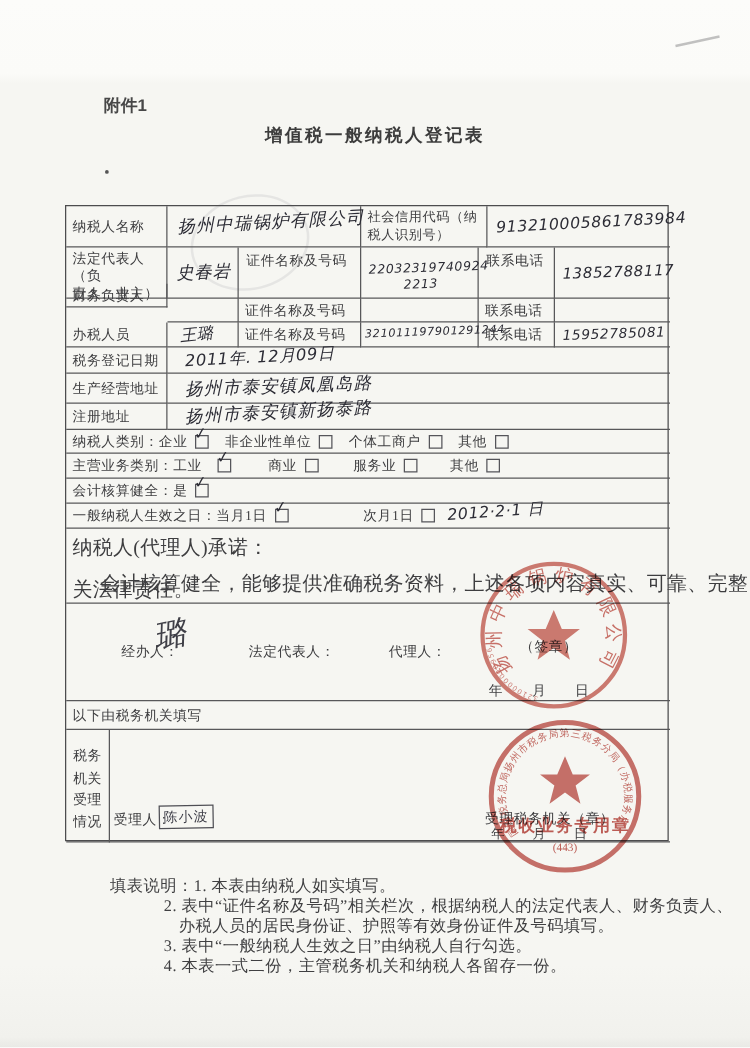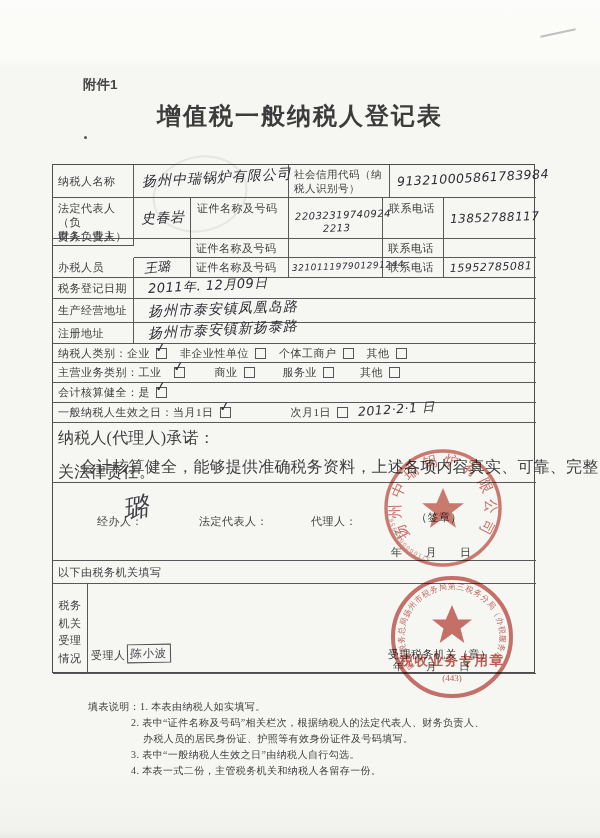--- a/index.html
+++ b/index.html
@@ -3,42 +3,42 @@
 <meta charset="utf-8">
 <style>
   html,body{margin:0;padding:0;}
   .paper{
     position:relative; width:600px; height:838px; overflow:hidden;
     background:linear-gradient(180deg,#fcfcfa 0%,#fbfbf8 7%,#f6f6f2 8%,#f6f6f2 92%,#f1f1ed 99%,#e9e9e5 100%);
     font-family:"Liberation Serif","DejaVu Serif",serif; color:#3e3e40;
   }
   .t{position:absolute; white-space:nowrap;}
   .attach{font-family:"Liberation Sans","DejaVu Sans",sans-serif;font-weight:700;font-size:13.5px;color:#474747;}
-  .title{font-family:"Liberation Sans","DejaVu Sans",sans-serif;font-weight:700;font-size:24px;letter-spacing:2px;color:#3c3c3c;width:600px;text-align:center;}
+  .title{font-family:"Liberation Sans","DejaVu Sans",sans-serif;font-weight:700;font-size:14px;letter-spacing:2px;color:#3c3c3c;width:600px;text-align:center;}
   .dot{position:absolute;width:3px;height:3px;background:#555;border-radius:50%;}
   .scratch{position:absolute;width:36px;height:2px;background:#9a9a9a;transform:rotate(-12deg);opacity:.6;}
   .ghost{position:absolute;border:2px solid rgba(130,130,140,.14);border-radius:50%;transform:rotate(-14deg);}
   
   .tbl{position:absolute;left:52px;top:164px;width:483px;height:509px;border:1.4px solid #4c4c4e;box-sizing:border-box;}
   .cell{position:absolute;box-sizing:border-box;border-right:1px solid #58585a;border-bottom:1px solid #58585a;font-size:11px;letter-spacing:.5px;color:#3e3e40;}
   .cell.no-r{border-right:none;}
   .lab{display:flex;align-items:center;padding-left:5px;}
   .lab2{padding:3px 0 0 5px;line-height:14px;}
   .top-lab{padding:3px 0 0 6px;}
   
   .hw{font-family:"DejaVu Sans",sans-serif;font-style:italic;color:#2c2c35;transform:rotate(-2deg);transform-origin:left center;display:inline-block;white-space:nowrap;}
   .hw-big{font-size:14px;letter-spacing:1px;}
   
   .ckrow{display:flex;align-items:center;padding-left:5px;}
   .box{position:relative;display:inline-block;width:9px;height:9px;border:1px solid #55555a;margin-left:6px;flex:0 0 auto;}
   .tick{position:absolute;left:-2px;top:-9px;font-size:13px;color:#2c2c35;font-family:"DejaVu Sans",sans-serif;transform:rotate(-8deg);}
   .vlabel{line-height:17.5px;text-align:center;padding-top:13px;box-sizing:border-box;}
   .namebox{position:absolute;border:1px solid #4f4f55;color:#3c3c46;padding:1px 3px;font-size:11px;letter-spacing:1px;transform:rotate(-1deg);}
   .seal{position:absolute;mix-blend-mode:multiply;opacity:.85;pointer-events:none;}
-  .notes{font-size:10px;letter-spacing:.4px;color:#404042;}
+  .notes{font-size:13px;letter-spacing:.4px;color:#404042;}
 </style>
 </head>
 <body>
 
 <div class="paper">
 
   <div class="t attach" style="left:83px;top:76px;">附件1</div>
   <div class="t title" style="left:0;top:100px;">增值税一般纳税人登记表</div>
   <div class="dot" style="left:84px;top:136px;"></div>
   <div class="scratch" style="left:540px;top:32px;"></div>
@@ -51,21 +51,21 @@
       <span class="hw hw-big" style="margin:8px 0 0 8px;transform:rotate(-3deg);">扬州中瑞锅炉有限公司</span>
     </div>
     <div class="cell lab2" style="left:236px;top:0;width:101px;height:33px;font-size:10.5px;">
       <div>社会信用代码（纳</div>
       <div>税人识别号）</div>
     </div>
     <div class="cell no-r" style="left:337px;top:0;width:146px;height:33px;">
       <span class="hw" style="margin:9px 0 0 7px;font-size:12.5px;transform:rotate(-3deg);">913210005861783984</span>
     </div>
 
-    <div class="cell lab2" style="left:0;top:33px;width:81px;height:41px;">
+    <div class="cell lab2" style="left:0;top:33px;width:81px;height:41px;font-family:Liberation Mono, monospace;">
       <div>法定代表人（负</div>
       <div>责人、业主）</div>
     </div>
     <div class="cell" style="left:81px;top:33px;width:57px;height:41px;">
       <span class="hw" style="margin:12px 0 0 7px;font-size:14px;">史春岩</span>
     </div>
     <div class="cell top-lab" style="left:138px;top:33px;width:98px;height:41px;">证件名称及号码</div>
     <div class="cell" style="left:236px;top:33px;width:94px;height:41px;">
       <div class="hw" style="margin:13px 0 0 6px;font-size:10px;">22032319740924</div>
       <div class="hw" style="margin:-2px 0 0 34px;font-size:10px;">2213</div>

